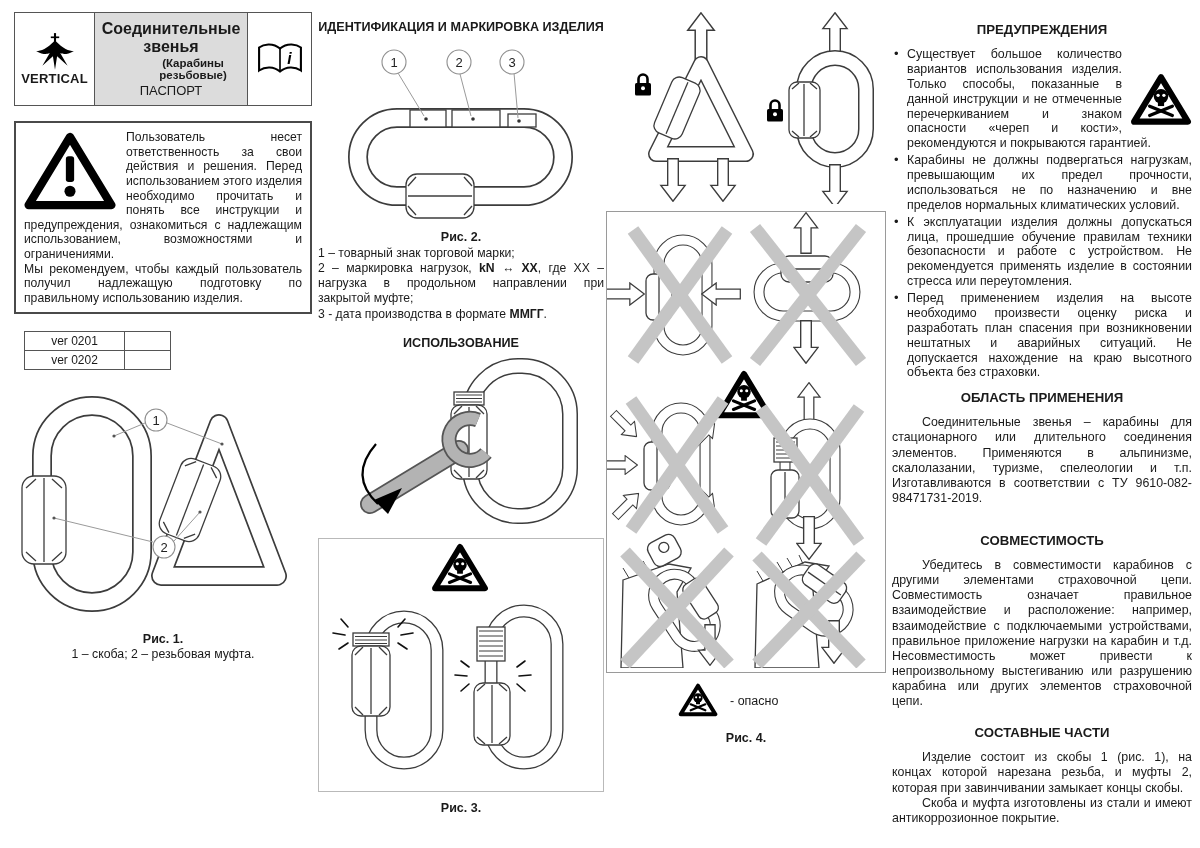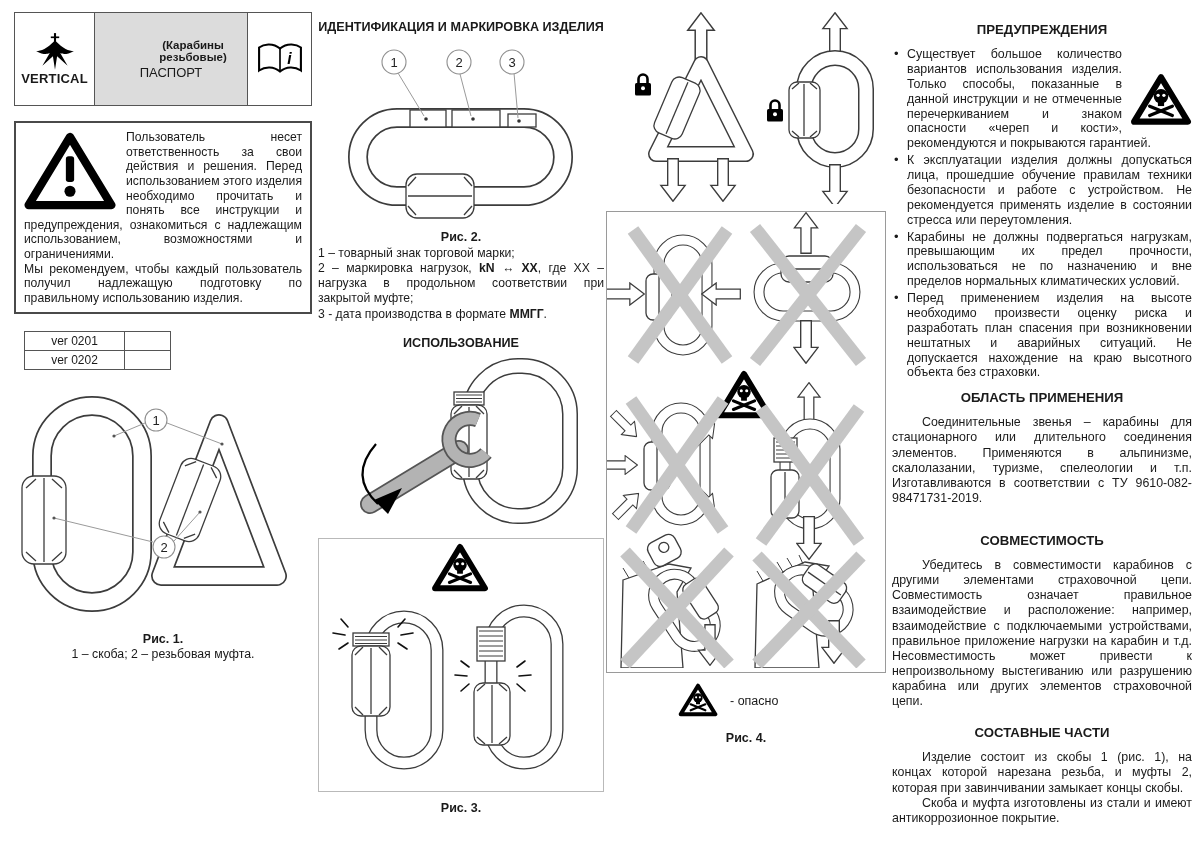--- a/index.html
+++ b/index.html
@@ -100,20 +100,21 @@
     <div class="hdr">
       <div class="hdr-logo">
         <svg width="42" height="38" viewBox="0 0 40 36">
           <line x1="20" y1="0" x2="20" y2="9" stroke="#000" stroke-width="2"></line>
           <line x1="16" y1="4" x2="24" y2="4" stroke="#000" stroke-width="1.6"></line>
           <path d="M20 7 C12 15 7 17 2 17 C9 21 13 20 15 19 L8 31 L18 22 L20 35 L22 22 L32 31 L25 19 C27 20 31 21 38 17 C33 17 28 15 20 7 Z" fill="#000"></path>
         </svg>
         <div class="brand">VERTICAL</div>
       </div>
       <div class="hdr-title">
+        <div class="t1">Соединительные звенья</div>
         <div class="t2">(Карабины резьбовые)</div>
         <div class="t3">ПАСПОРТ</div>
       </div>
       <div class="hdr-book">
         <svg width="46" height="34" viewBox="0 0 44 32">
           <path d="M22 6 C15 0 6 2 2 5 L2 27 C8 23 16 23 22 28 C28 23 36 23 42 27 L42 5 C38 2 29 0 22 6 Z" fill="#fff" stroke="#000" stroke-width="2"></path>
           <line x1="22" y1="6" x2="22" y2="28" stroke="#000" stroke-width="1.6"></line>
           <text x="29" y="21" font-size="15" font-family="Liberation Serif, serif" font-style="italic" font-weight="bold">i</text>
         </svg>
       </div>
@@ -203,21 +204,21 @@
       <text class="ct" x="76" y="26.5" text-anchor="middle">1</text>
       <circle class="co" cx="141" cy="22" r="12"></circle>
       <text class="ct" x="141" y="26.5" text-anchor="middle">2</text>
       <circle class="co" cx="194" cy="22" r="12"></circle>
       <text class="ct" x="194" y="26.5" text-anchor="middle">3</text>
     </svg>
     <div class="figcap">Рис. 2.</div>
 
     <div class="notes">
       <div>1 – товарный знак торговой марки;</div>
-      <div><span>2 – маркировка нагрузок, </span><b>kN  ↔  XX</b><span>, где XX – нагрузка в продольном соответствии при закрытой муфте;</span></div>
+      <div><span>2 – маркировка нагрузок, </span><b>kN  ↔  XX</b><span>, где XX – нагрузка в продольном направлении при закрытой муфте;</span></div>
       <div><span>3 - дата производства в формате </span><b>ММГГ</b><span>.</span></div>
     </div>
 
     <div class="h1" style="margin-top:14px">ИСПОЛЬЗОВАНИЕ</div>
 
     <svg width="286" height="172" viewBox="0 0 286 172" style="margin-top:4px">
       <rect class="tO16" x="152" y="12" width="100" height="150" rx="48"></rect>
       <rect class="tI16" x="152" y="12" width="100" height="150" rx="48"></rect>
       <g>
         <rect class="lnw" x="136" y="38" width="30" height="13"></rect>
@@ -430,22 +431,22 @@
     <div class="sec-h first">ПРЕДУПРЕЖДЕНИЯ</div>
     <div class="bullets">
       <div class="bullet">
         <span class="skull-float">
           <svg width="62" height="56" viewBox="0 0 60 54">
               <use href="#sym-skull" width="60" height="54"></use>
             </svg>
         </span>
         <span>Существует большое количество вариантов использования изделия. Только способы, показанные в данной инструкции и не отмеченные перечеркиванием и знаком опасности «череп и кости», рекомендуются и покрываются гарантией.</span>
       </div>
+      <div class="bullet"><span>Карабины не должны подвергаться нагрузкам, превышающим их предел прочности, использоваться не по назначению и вне пределов нормальных климатических условий.</span></div>
       <div class="bullet"><span>К эксплуатации изделия должны допускаться лица, прошедшие обучение правилам техники безопасности и работе с устройством. Не рекомендуется применять изделие в состоянии стресса или переутомления.</span></div>
-      <div class="bullet"><span>Карабины не должны подвергаться нагрузкам, превышающим их предел прочности, использоваться не по назначению и вне пределов нормальных климатических условий.</span></div>
       <div class="bullet"><span>Перед применением изделия на высоте необходимо произвести оценку риска и разработать план спасения при возникновении нештатных и аварийных ситуаций. Не допускается нахождение на краю высотного объекта без страховки.</span></div>
     </div>
 
     <div class="sec-h" style="margin-top:10px">ОБЛАСТЬ ПРИМЕНЕНИЯ</div>
     <div class="para">Соединительные звенья – карабины для стационарного или длительного соединения элементов. Применяются в альпинизме, скалолазании, туризме, спелеологии и т.п. Изготавливаются в соответствии с ТУ 9610-082-98471731-2019.</div>
 
     <div class="sec-h" style="margin-top:27px">СОВМЕСТИМОСТЬ</div>
     <div class="para">Убедитесь в совместимости карабинов с другими элементами страховочной цепи. Совместимость означает правильное взаимодействие и расположение: например, взаимодействие с подключаемыми устройствами, правильное приложение нагрузки на карабин и т.д. Несовместимость может привести к непроизвольному выстегиванию или разрушению карабина или других элементов страховочной цепи.</div>
 
     <div class="sec-h" style="margin-top:16px">СОСТАВНЫЕ ЧАСТИ</div>

